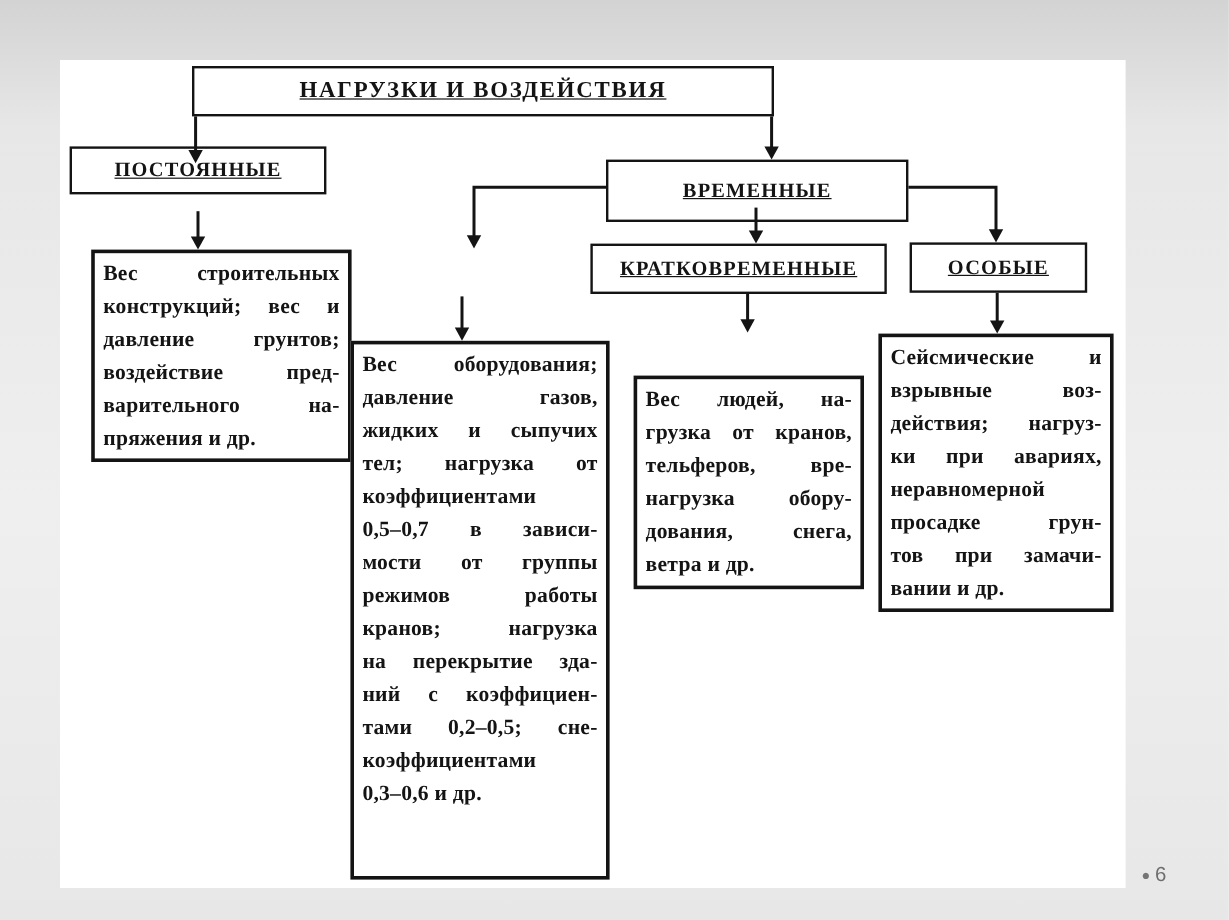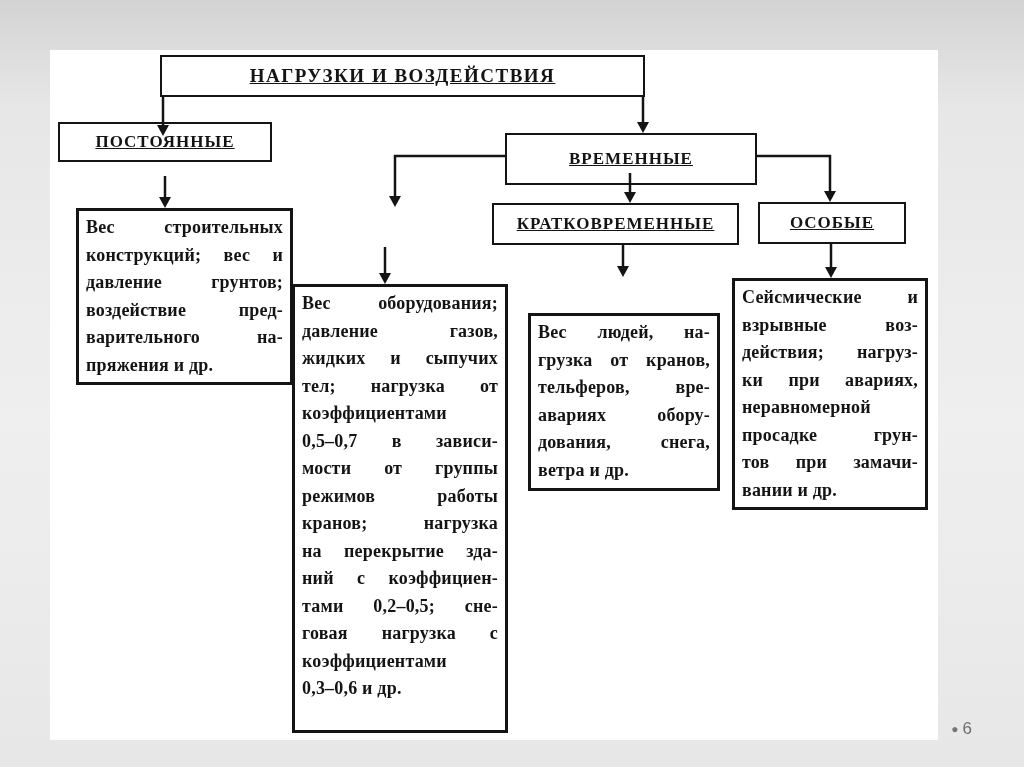--- a/index.html
+++ b/index.html
@@ -65,30 +65,29 @@
       <div class="tline">жидких и сыпучих</div>
       <div class="tline">тел; нагрузка от</div>
       <div class="tline">коэффициентами</div>
       <div class="tline">0,5–0,7 в зависи-</div>
       <div class="tline">мости от группы</div>
       <div class="tline">режимов работы</div>
       <div class="tline">кранов; нагрузка</div>
       <div class="tline">на перекрытие зда-</div>
       <div class="tline">ний с коэффициен-</div>
       <div class="tline">тами 0,2–0,5; сне-</div>
-      <div class="tline">говая нагрузка с</div>
       <div class="tline">коэффициентами</div>
       <div class="tline tline-last">0,3–0,6 и др.</div>
     </div>
 
   <div class="box dbox" style="left:528px;top:277px;width:192px;height:178px;margin-top:36px;">
       <div class="tline">Вес людей, на-</div>
       <div class="tline">грузка от кранов,</div>
       <div class="tline">тельферов, вре-</div>
-      <div class="tline">авариях обору-</div>
+      <div class="tline">нагрузка обору-</div>
       <div class="tline">дования, снега,</div>
       <div class="tline tline-last">ветра и др.</div>
     </div>
 
   <div class="box dbox" style="left:732px;top:278px;width:196px;height:232px;">
       <div class="tline">Сейсмические и</div>
       <div class="tline">взрывные воз-</div>
       <div class="tline">действия; нагруз-</div>
       <div class="tline">ки при авариях,</div>
       <div class="tline">неравномерной</div>

